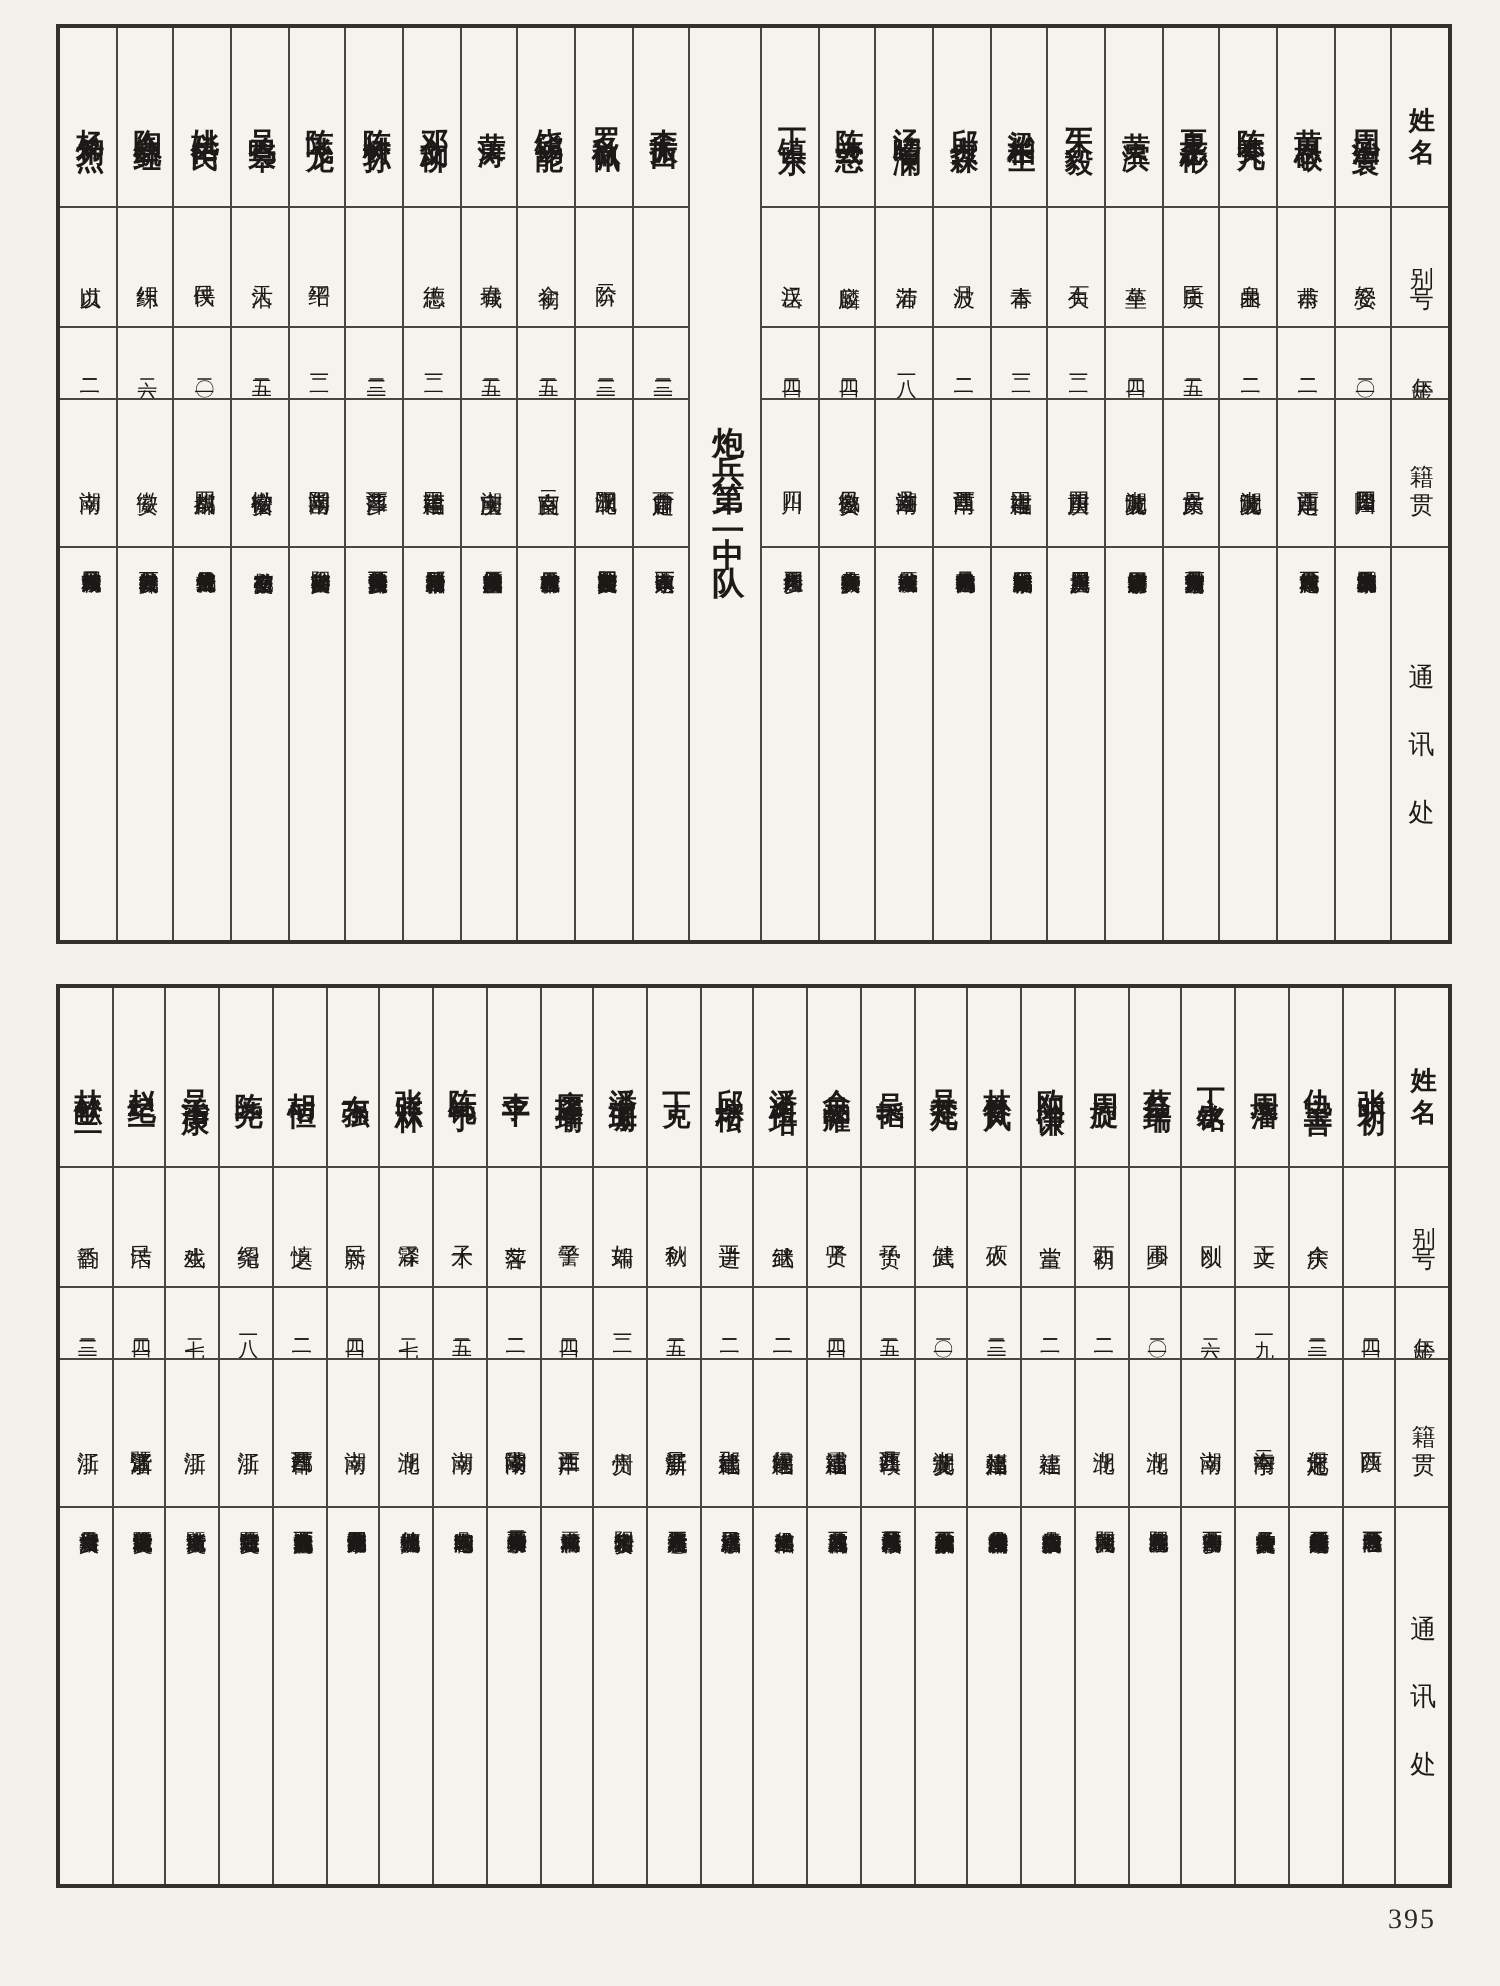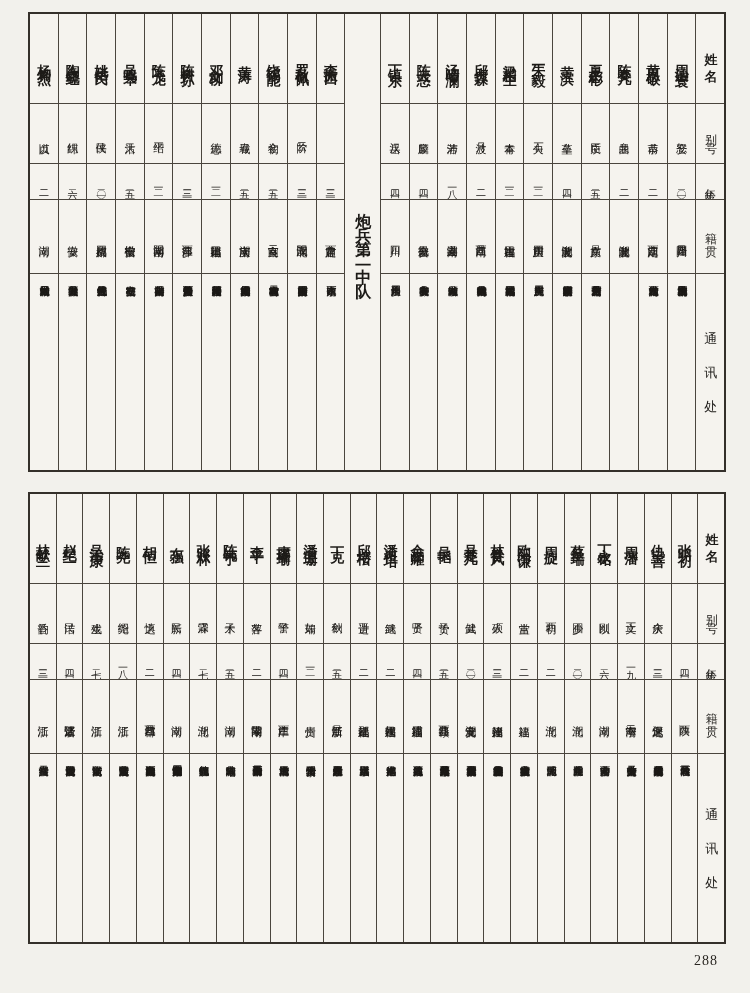--- a/index.html
+++ b/index.html
@@ -427,13 +427,13 @@
     <div class="cell cell-addr">浙江诸暨城内登仕桥里交</div>
   </div>
     <div class="col entry-col">
     <div class="cell cell-name">林献兰</div>
     <div class="cell cell-alias">韵香</div>
     <div class="cell cell-age">二三</div>
     <div class="cell cell-origin">浙江</div>
     <div class="cell cell-addr">浙江绍兴云义泰号转</div>
   </div>
   </div>
-<div class="page-number">288</div>
+<div class="page-number">395</div>
 
 </body></html>

